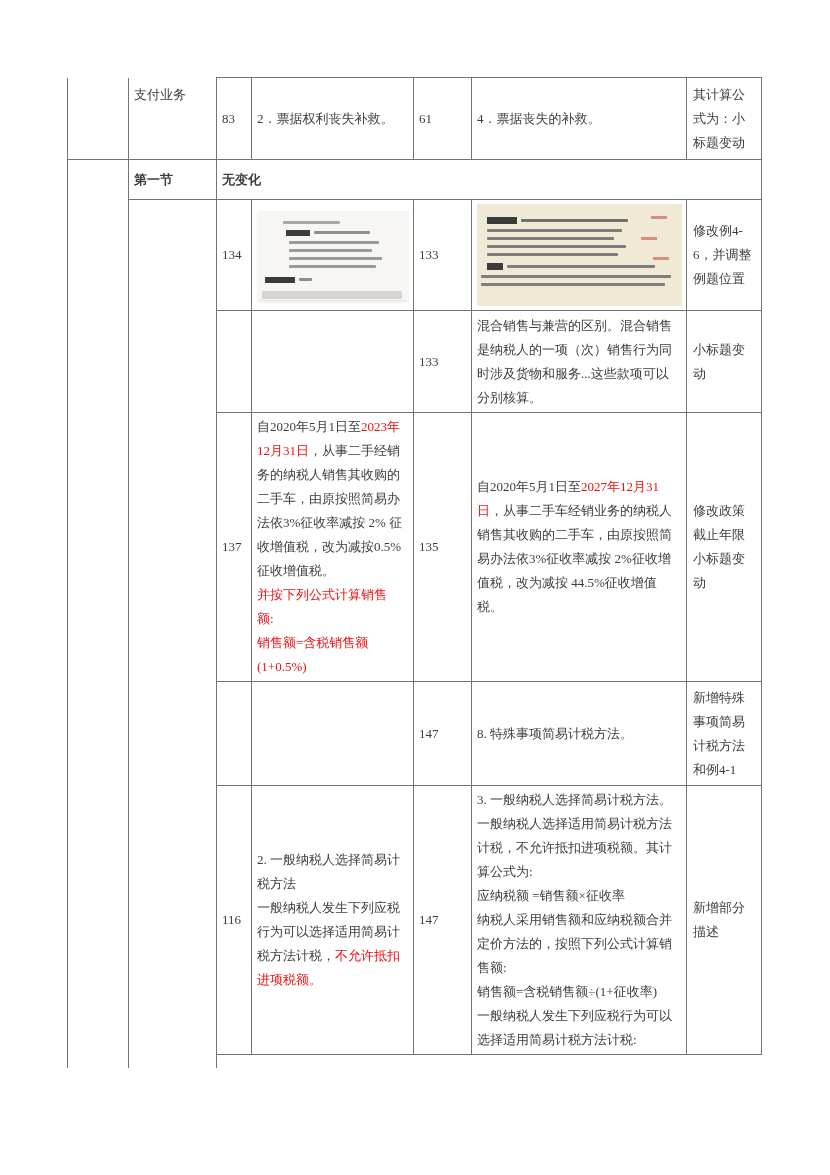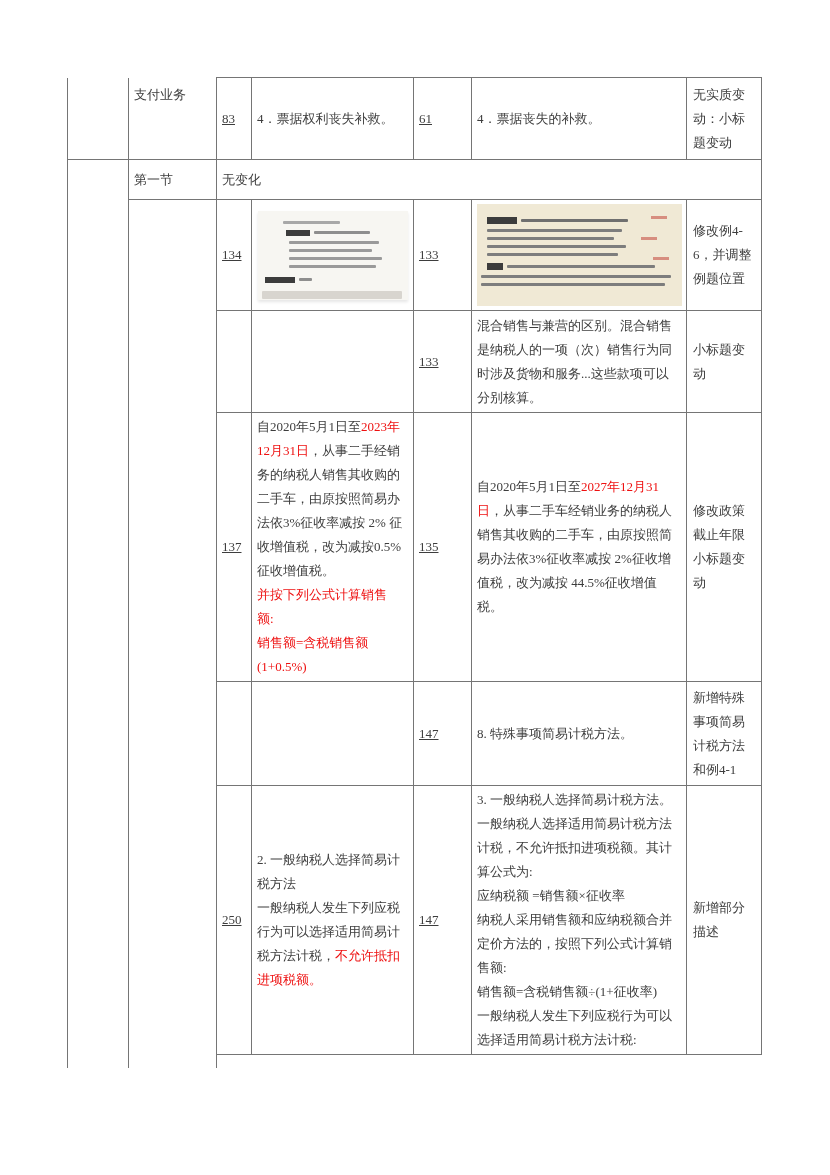--- a/index.html
+++ b/index.html
@@ -11,25 +11,25 @@
   .page{position:relative;width:830px;height:1175px;background:var(--page_bg);
         font-family:"Liberation Serif","DejaVu Serif",serif;color:var(--text);}
   table.cmp{position:absolute;left:67px;top:77px;border-collapse:collapse;table-layout:fixed;}
   td{border:1px solid var(--border);padding:2px 5px;font-size:13px;line-height:24px;
      color:var(--text);vertical-align:middle;text-align:left;overflow:hidden;}
   .tx{white-space:pre-wrap;word-break:normal;overflow-wrap:break-word;display:block;}
   .red{color:var(--red);}
   .no-top{border-top:none !important;}
   .no-bottom{border-bottom:none !important;}
   .vtop{vertical-align:top;padding-top:5px;}
-  .c-num{padding-left:5px;text-decoration:underline;}
+  .c-num{padding-left:5px;}
   .c-note{padding:2px 6px;}
   .c-scan{padding:4px 3px;vertical-align:middle;}
   td.cut{border:none;}
-  tr.rA{height:82px;} tr.rB{height:40px;} tr.rC{height:106px;} tr.rD{height:102px;}
+  tr.rA{height:82px;} tr.rB{height:40px;font-weight:bold;} tr.rC{height:106px;} tr.rD{height:102px;}
   tr.rE{height:267px;} tr.rF{height:104px;} tr.rG{height:268px;} tr.rH{height:13px;}
   
   .scan{position:relative;margin:0 auto;overflow:hidden;}
   .scan-old{width:150px;height:84px;background:var(--scan_old_bg);box-shadow:0 2px 3px rgba(0,0,0,.10);padding-top:5px;}
   .scan-new{width:205px;height:95px;background:var(--scan_new_bg);padding-top:7px;}
   .s-line{height:3px;background:#9a9a9a;border-radius:1px;margin-top:5px;}
   .s-row{display:flex;align-items:center;margin-top:6px;}
   .s-row .s-line{margin-top:0;}
   .s-chip{display:inline-block;width:24px;height:6px;background:#3c3c3c;margin-right:4px;flex:0 0 auto;}
   .s-red{position:absolute;width:16px;height:3px;background:#cf6f62;opacity:.75;}
@@ -51,30 +51,30 @@
     <tbody>
       <tr class="rA">
         <td class="no-top"></td>
         <td class="no-top vtop">
           <span class="tx">支付业务</span>
         </td>
         <td class="c-num">
           <span class="tx">83</span>
         </td>
         <td>
-          <span class="tx">4．票据权利丧失补救。</span>
+          <span class="tx">2．票据权利丧失补救。</span>
         </td>
         <td class="c-num">
           <span class="tx">61</span>
         </td>
         <td>
           <span class="tx">4．票据丧失的补救。</span>
         </td>
         <td class="c-note">
-          <span class="tx">无实质变动：小标题变动</span>
+          <span class="tx">其计算公式为：小标题变动</span>
         </td>
       </tr>
 
       <tr class="rB">
         <td class="no-bottom" rowspan="7"></td>
         <td>
           <span class="tx">第一节</span>
         </td>
         <td colspan="5">
           <span class="tx">无变化</span>
@@ -179,21 +179,21 @@
         <td>
           <span class="tx">8. 特殊事项简易计税方法。</span>
         </td>
         <td class="c-note">
           <span class="tx">新增特殊事项简易计税方法和例4-1</span>
         </td>
       </tr>
 
       <tr class="rG">
         <td class="c-num">
-          <span class="tx">250</span>
+          <span class="tx">116</span>
         </td>
         <td>
           <span class="tx"><span>2. 一般纳税人选择简易计税方法
 一般纳税人发生下列应税行为可以选择适用简易计税方法计税，</span><span class="red">不允许抵扣进项税额。</span></span>
         </td>
         <td class="c-num">
           <span class="tx">147</span>
         </td>
         <td>
           <span class="tx">3. 一般纳税人选择简易计税方法。

